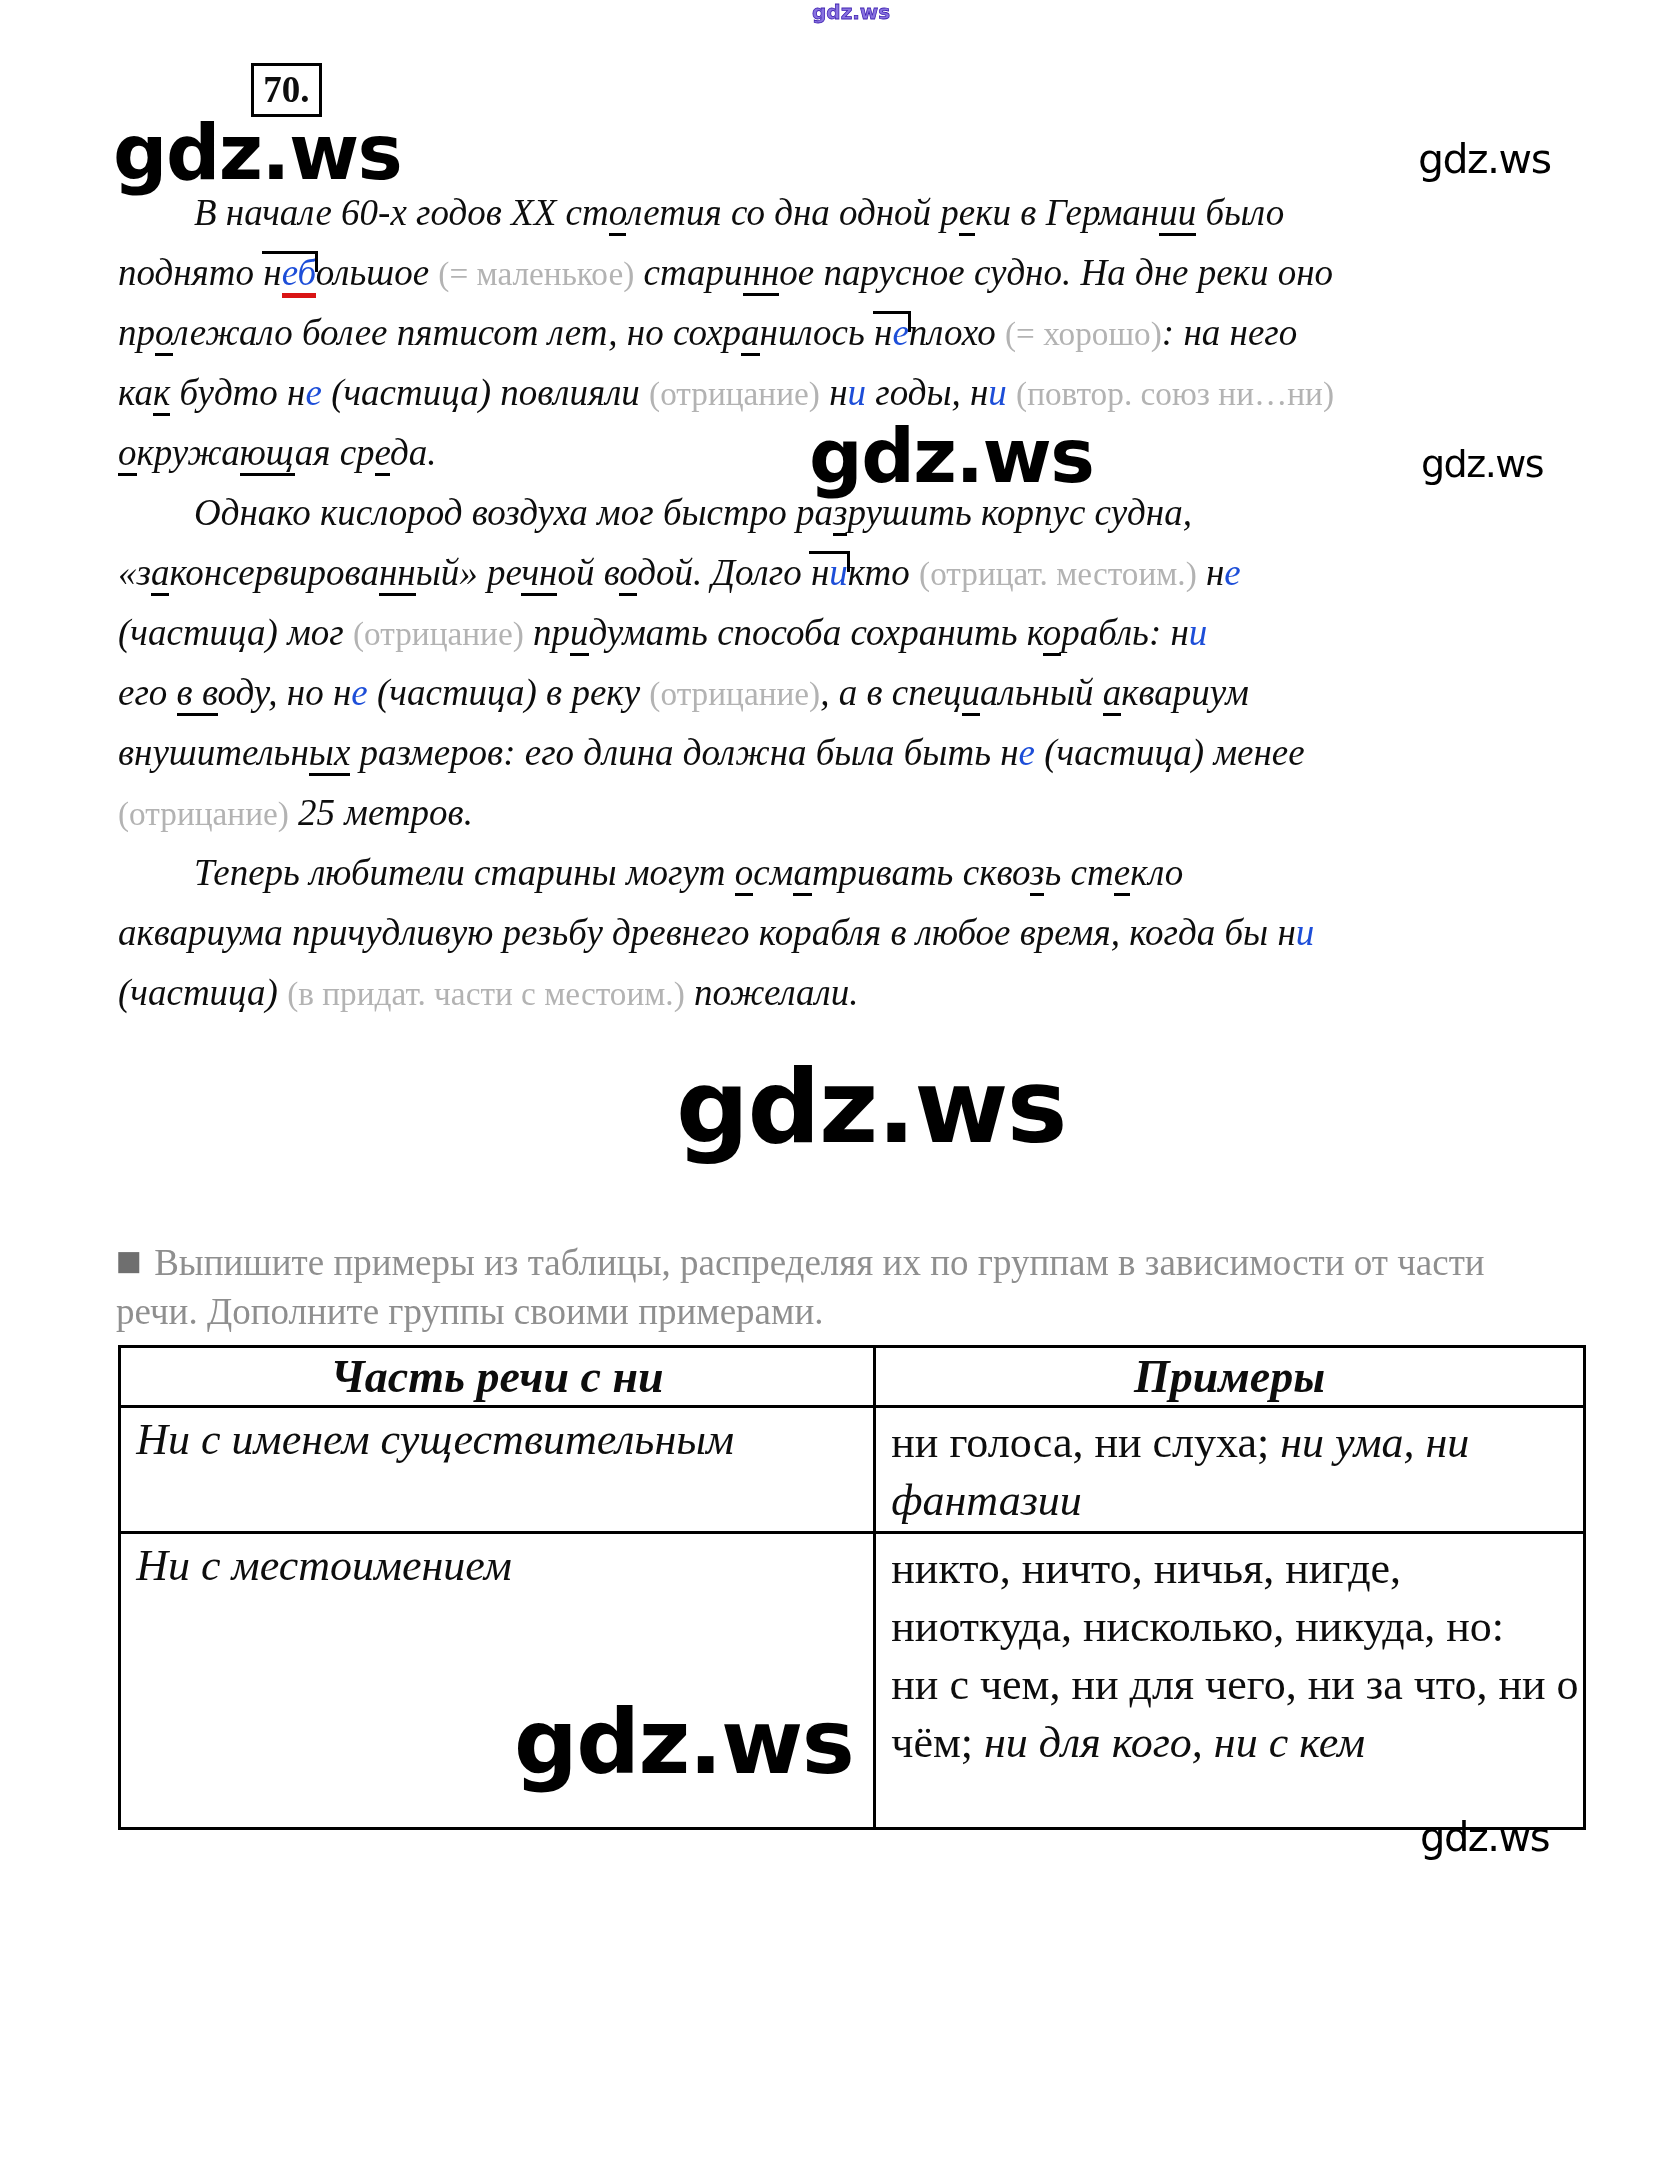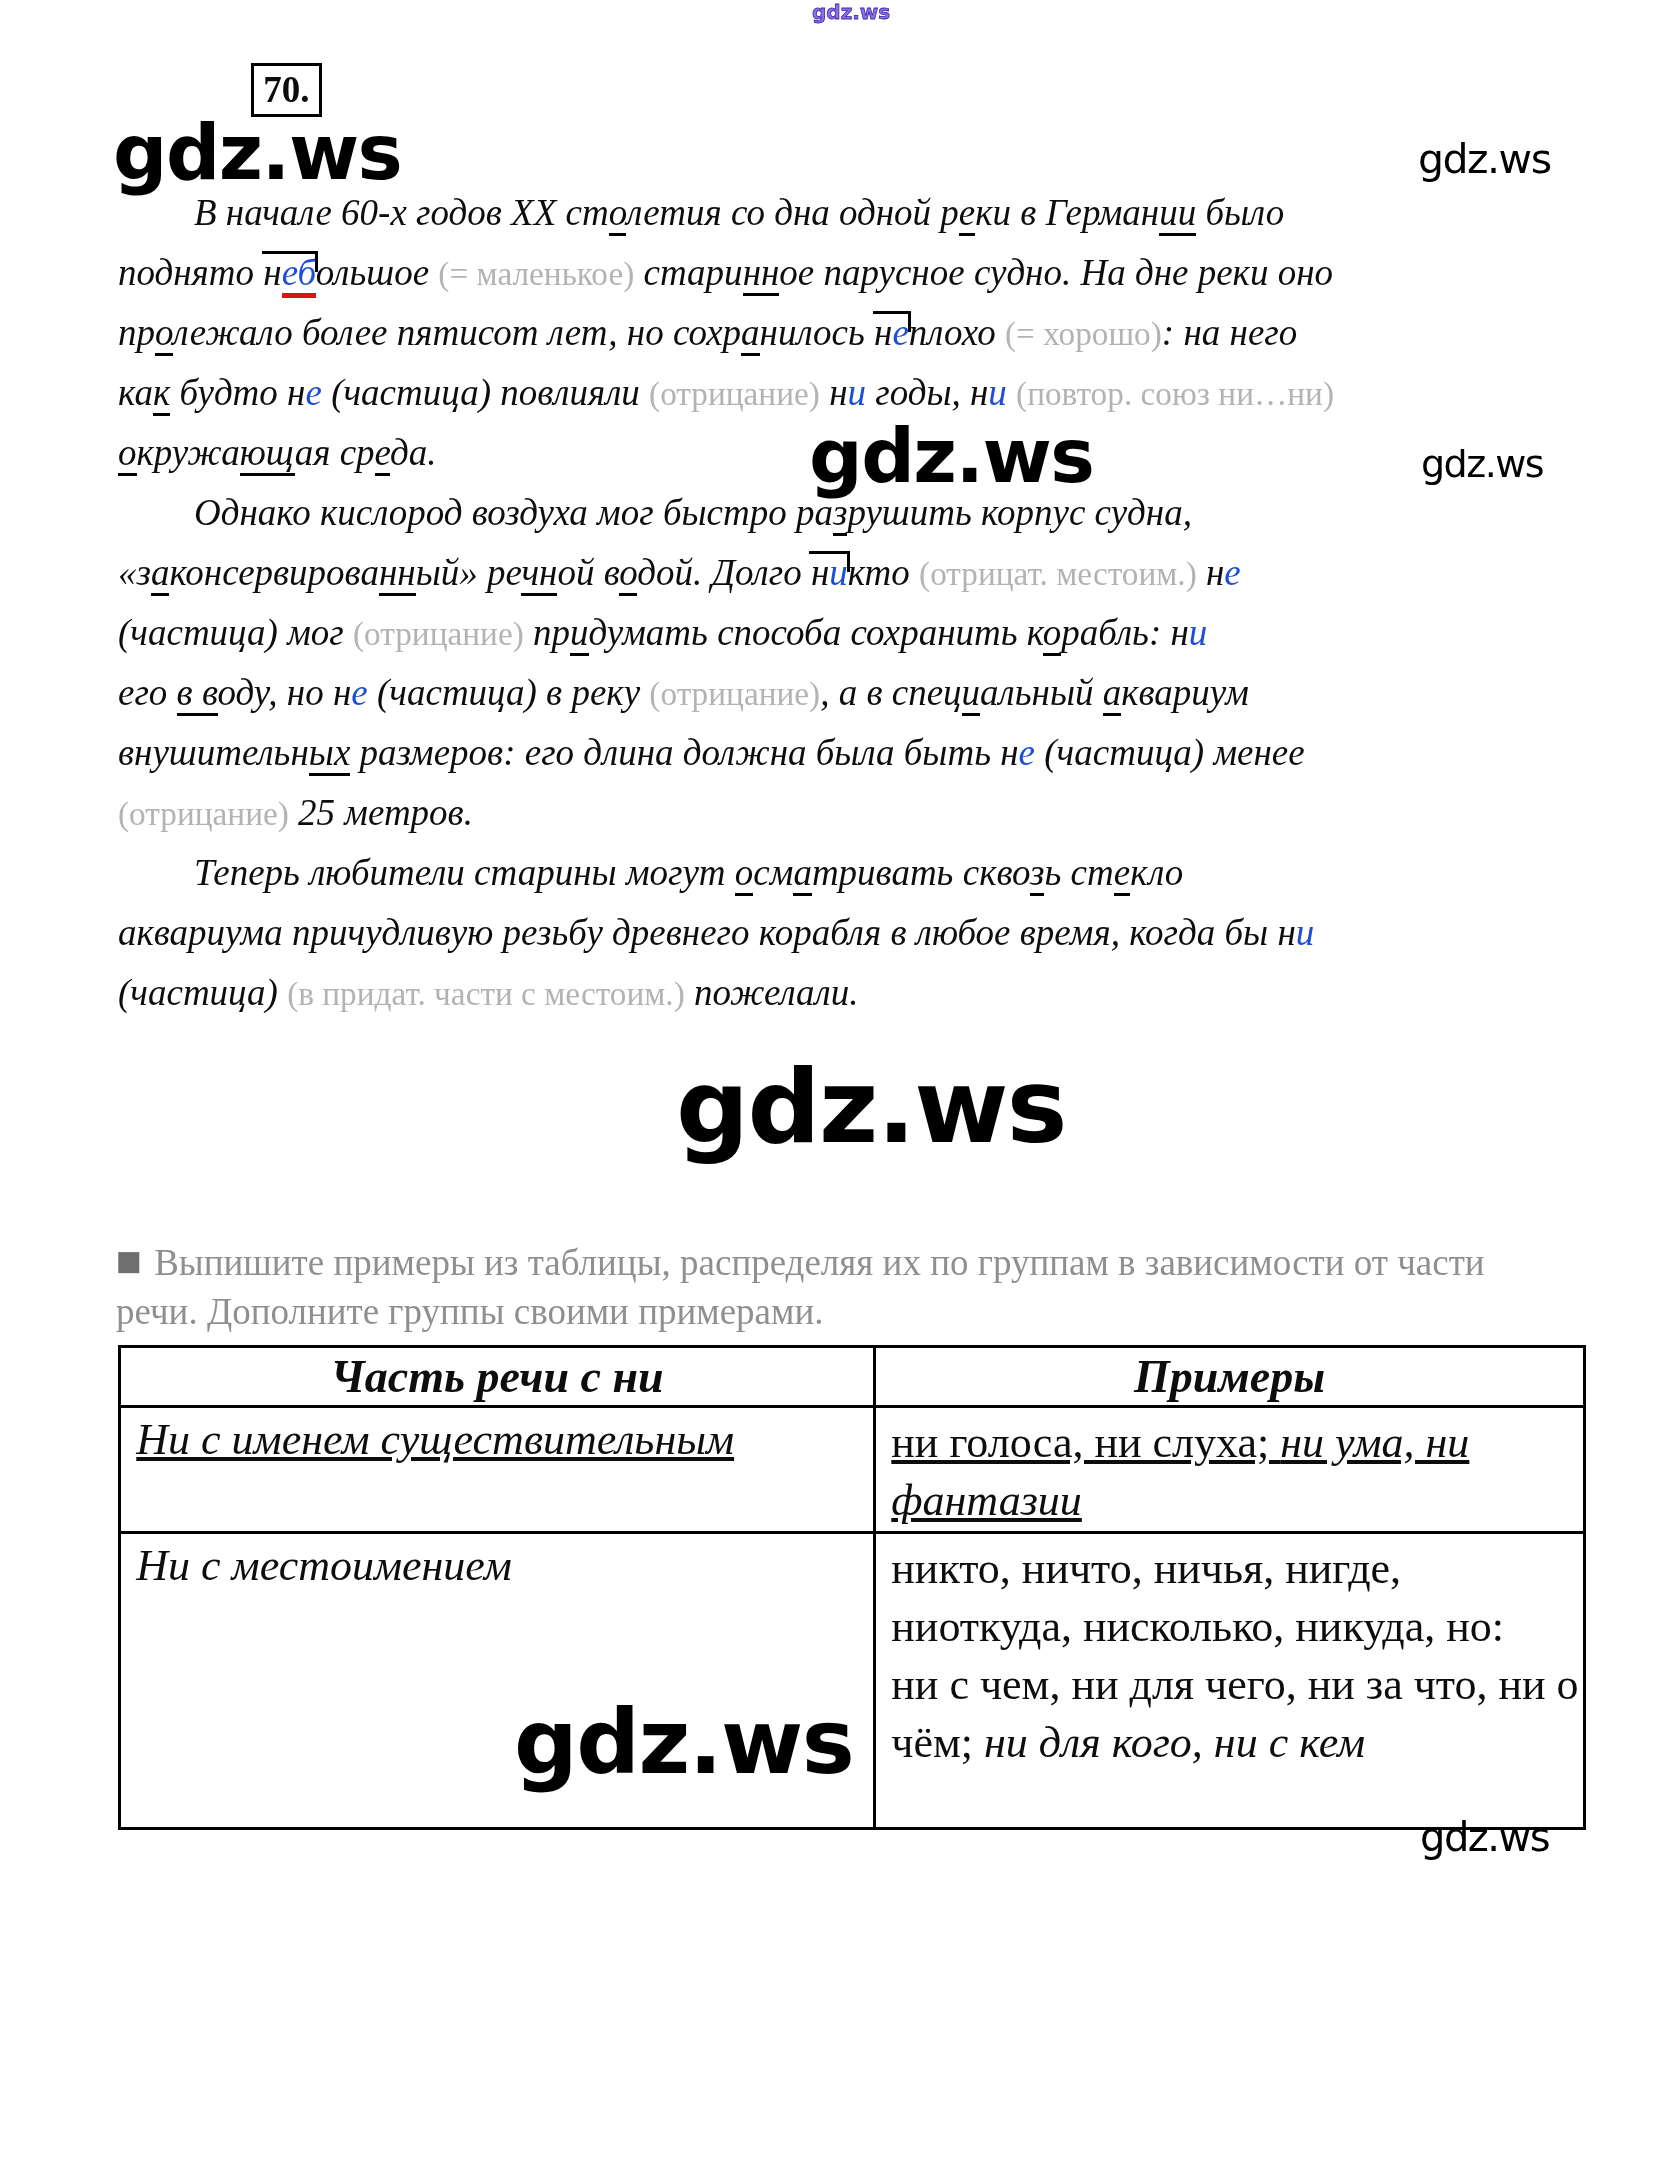--- a/index.html
+++ b/index.html
@@ -68,21 +68,21 @@
   table.grammar col.c1 { width:755px; }
   table.grammar th, table.grammar td { border:3.1px solid #000; }
   table.grammar th {
     height:55px; font-weight:bold; font-style:italic; text-align:center;
     vertical-align:middle; font-size:46px;
   }
   table.grammar td { vertical-align:top; padding:6.1px 15.3px 0 15.3px; }
   table.grammar td.part { font-style:italic; }
   table.grammar td .line { line-height:58px; white-space:nowrap; }
   tr.r1 td { height:115px; }
-  tr.r2 td { height:117px;text-decoration:underline; }
+  tr.r2 td { height:117px; }
   tr.r3 td { height:287px; }
   tr.r4 td { height:173px; }
 </style>
 </head>
 <body>
 
 <div class="page">
 
   <div class="wm wm-top-center">gdz.ws</div>
   <div class="wm wm-top-left">gdz.ws</div>

